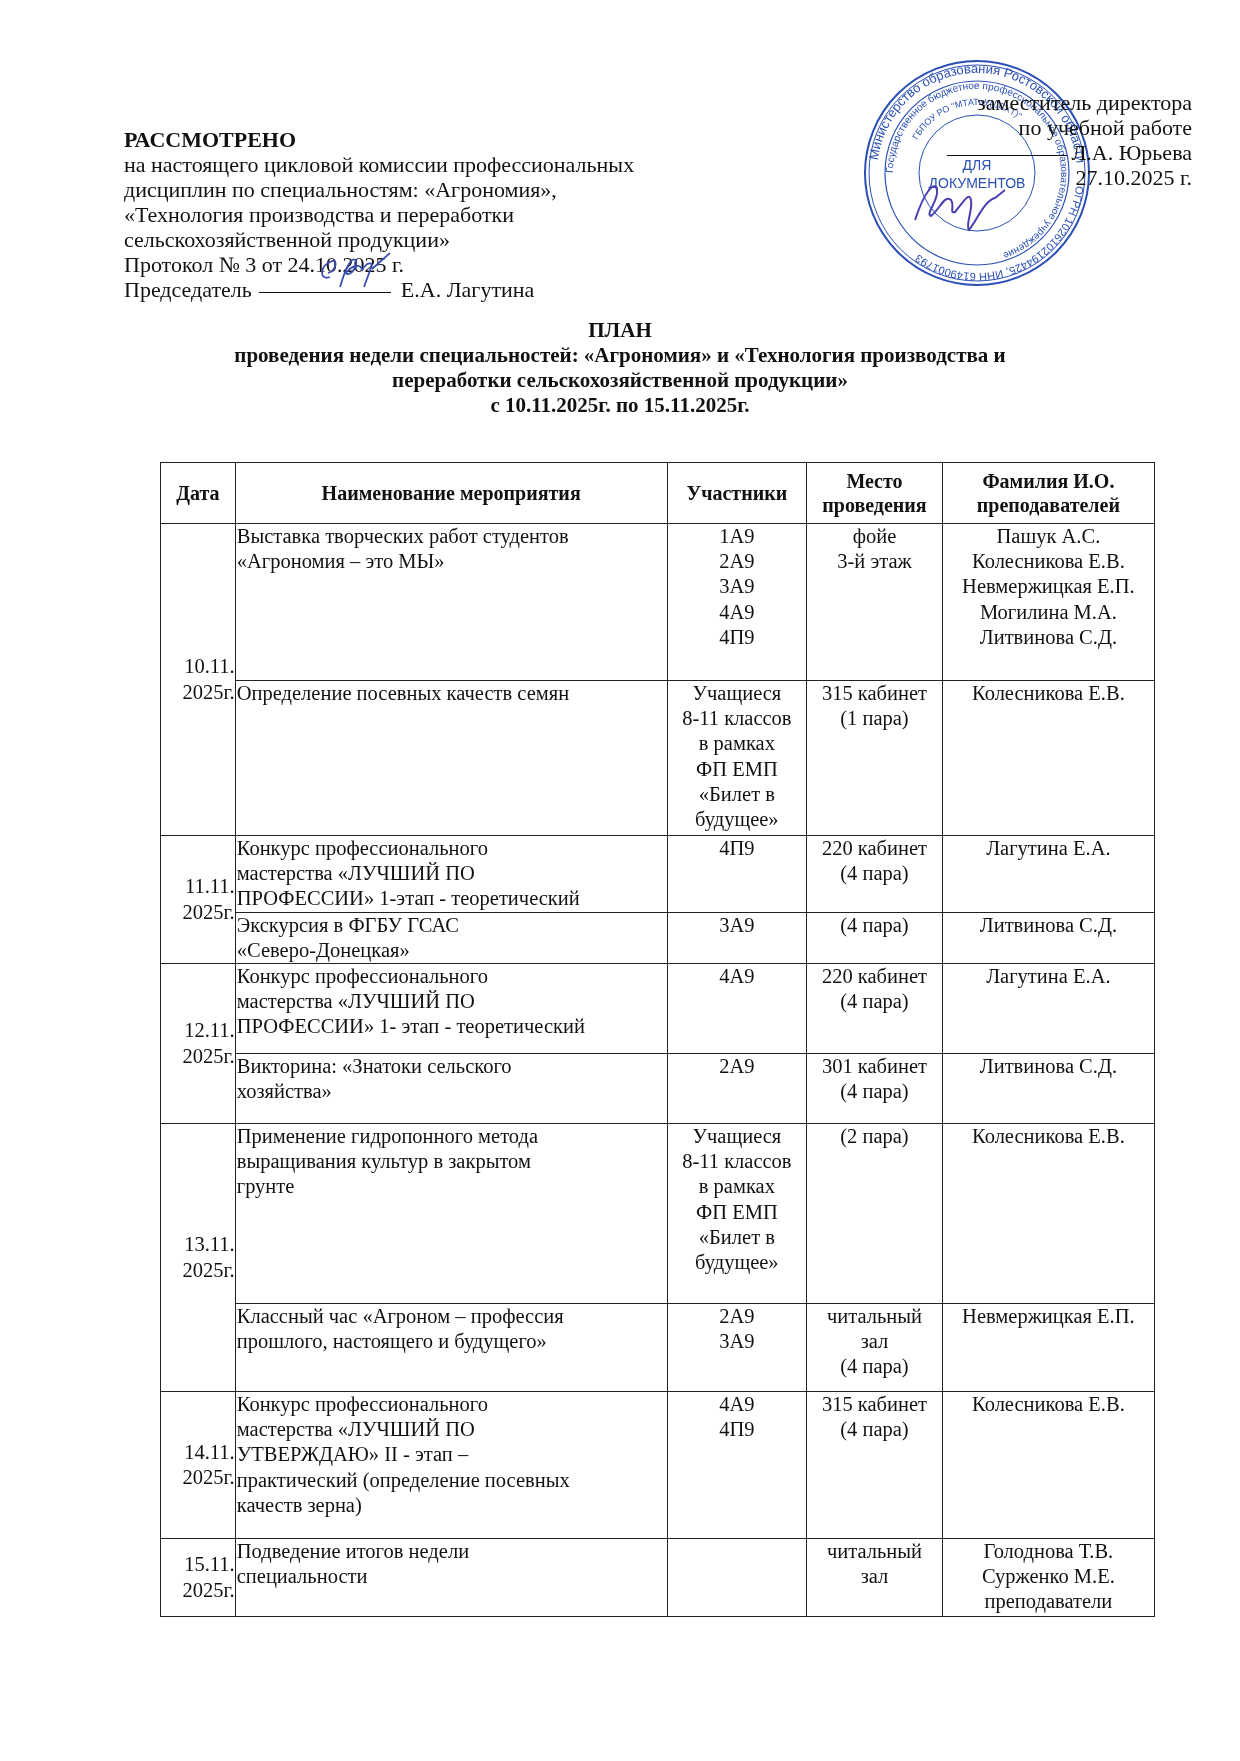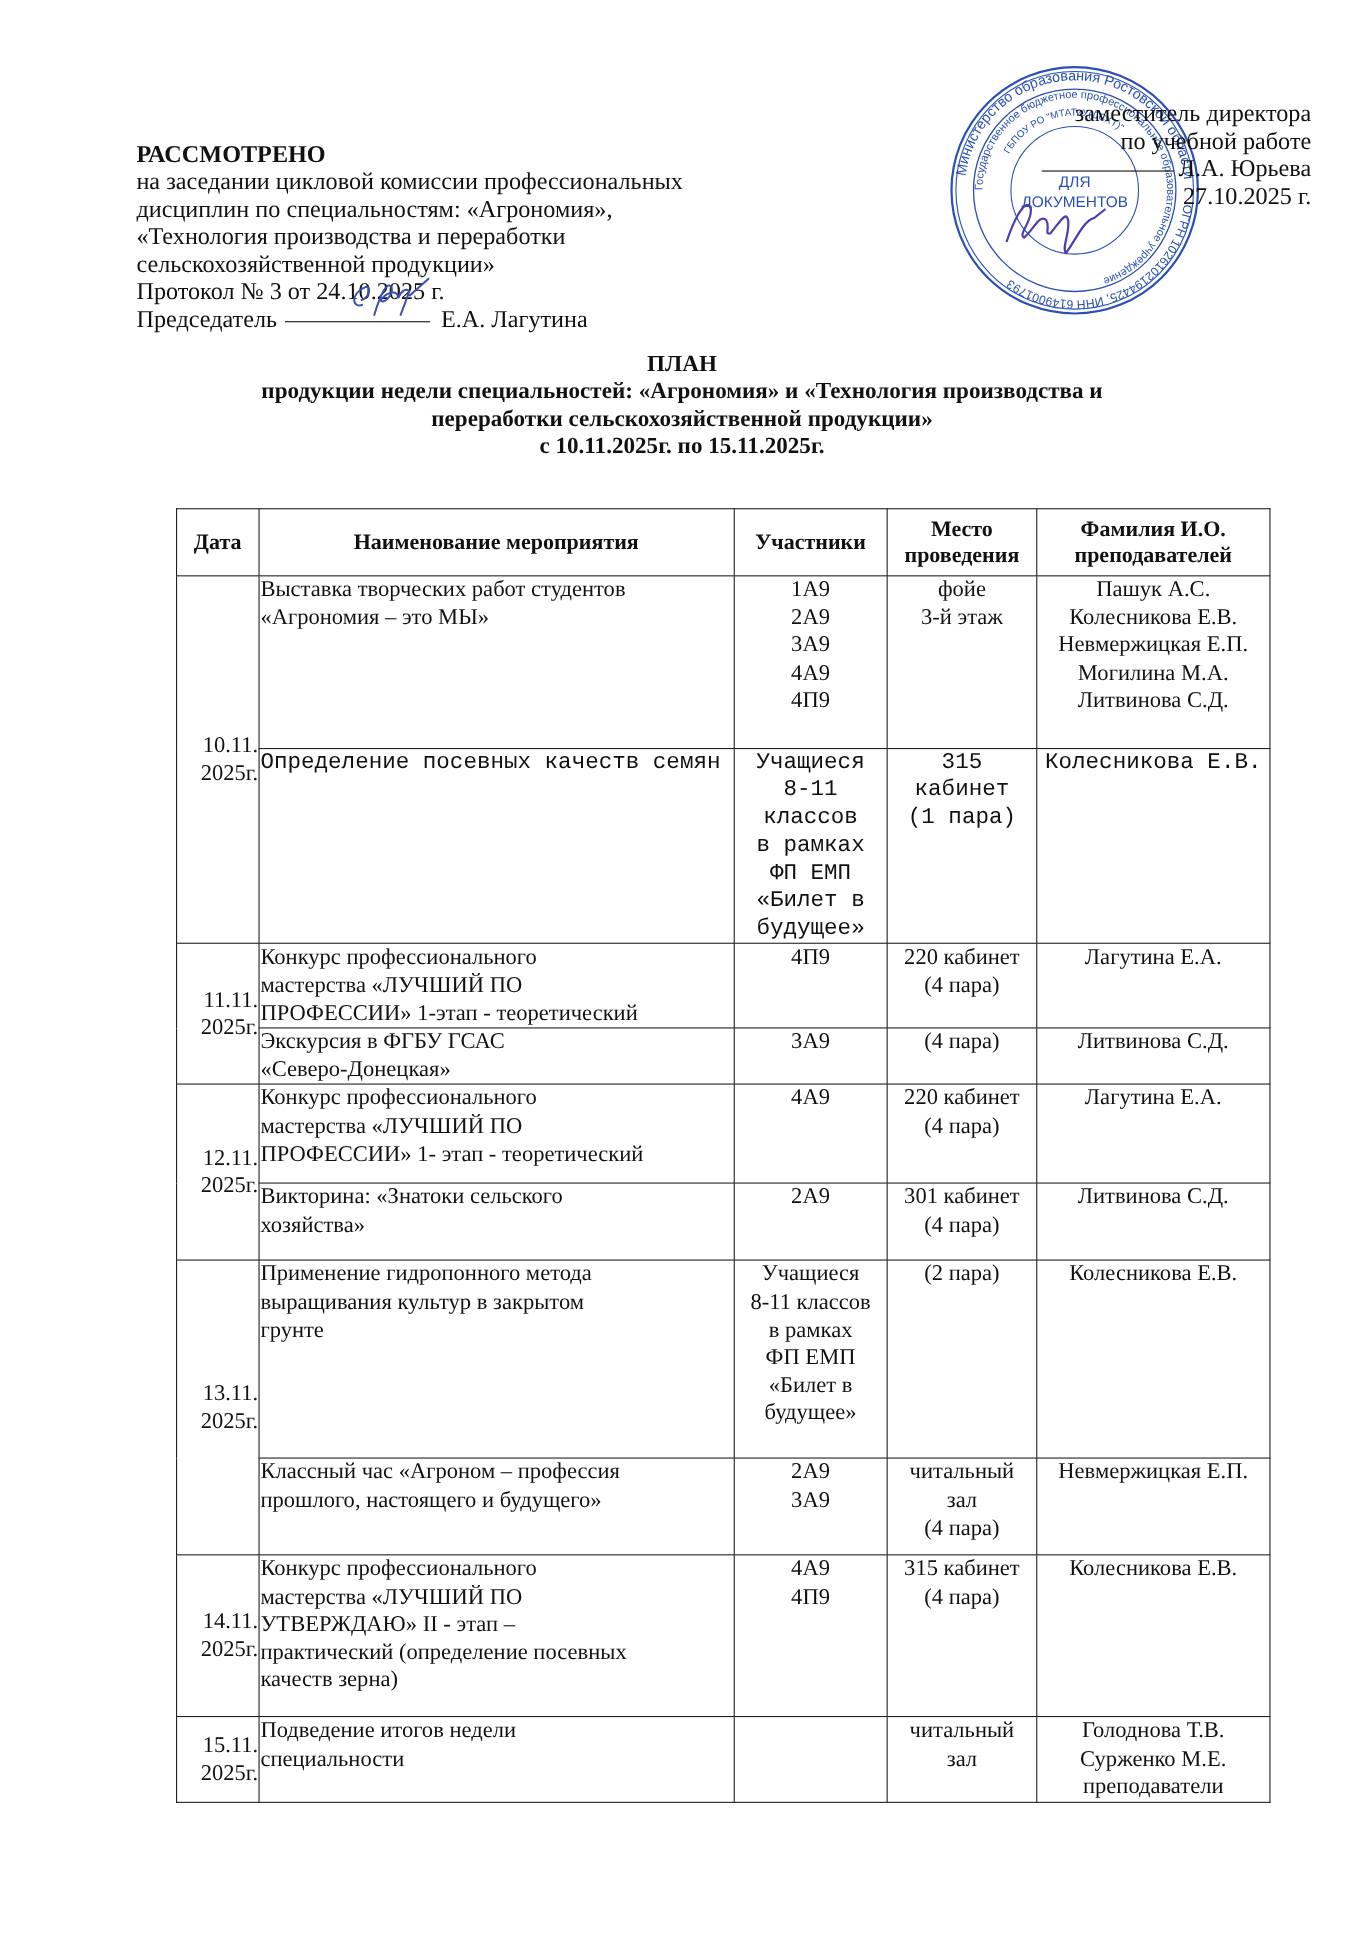--- a/index.html
+++ b/index.html
@@ -47,21 +47,21 @@
   .c-part { width: 137px; text-align: center; }
   .c-place { width: 133px; text-align: center; }
   .c-teach { width: 210px; text-align: center; }
   .line { display: block; }
 </style>
 </head>
 <body>
 
 <div class="left-block">
   <div class="heading">РАССМОТРЕНО</div>
-  <div>на заседании цикловой комиссии профессиональных</div>
+  <div>на настоящего цикловой комиссии профессиональных</div>
   <div>дисциплин по специальностям: «Агрономия»,</div>
   <div>«Технология производства и переработки</div>
   <div>сельскохозяйственной продукции»</div>
   <div>Протокол № 3 от 24.10.2025 г.</div>
   <div>
     <span>Председатель</span>
     <span class="sign-line"></span>
     <span>Е.А. Лагутина</span>
   </div>
 </div>
@@ -104,21 +104,21 @@
   <div>заместитель директора</div>
   <div>по учебной работе</div>
   <div>
     <span class="sign-line2"></span><span>Л.А. Юрьева</span>
   </div>
   <div>27.10.2025 г.</div>
 </div>
 
 <div class="title-block">
   <div>ПЛАН</div>
-  <div>продукции недели специальностей: «Агрономия» и «Технология производства и</div>
+  <div>проведения недели специальностей: «Агрономия» и «Технология производства и</div>
   <div>переработки сельскохозяйственной продукции»</div>
   <div>с 10.11.2025г. по 15.11.2025г.</div>
 </div>
 
 <table class="plan">
   <thead>
     <tr>
       <th class="c-date">Дата</th>
       <th class="c-name" style="text-align:center">Наименование мероприятия</th>
       <th class="c-part">Участники</th>
@@ -154,21 +154,21 @@
           <span class="line">3-й этаж</span>
         </td>
         <td class="c-teach">
           <span class="line">Пашук А.С.</span>
           <span class="line">Колесникова Е.В.</span>
           <span class="line">Невмержицкая Е.П.</span>
           <span class="line">Могилина М.А.</span>
           <span class="line">Литвинова С.Д.</span>
         </td>
       </tr>
-      <tr style="height: 155px; font-family: Liberation Mono, monospace;">
+      <tr style="height: 155px;">
         <td class="c-name">
           <span class="line">Определение посевных качеств семян</span>
         </td>
         <td class="c-part">
           <span class="line">Учащиеся</span>
           <span class="line">8-11 классов</span>
           <span class="line">в рамках</span>
           <span class="line">ФП ЕМП</span>
           <span class="line">«Билет в</span>
           <span class="line">будущее»</span>

